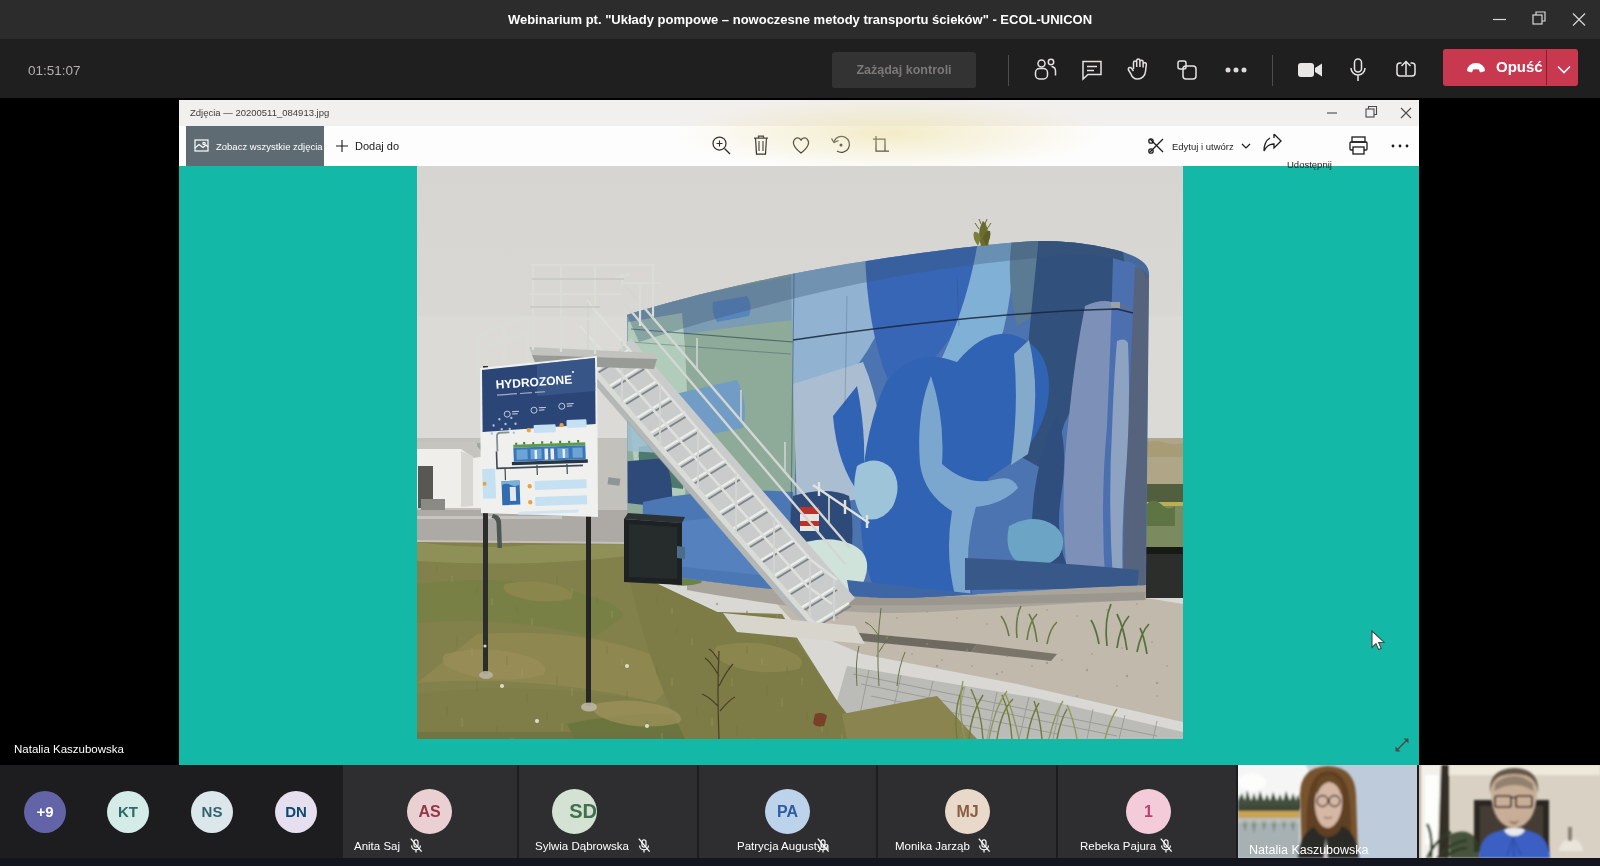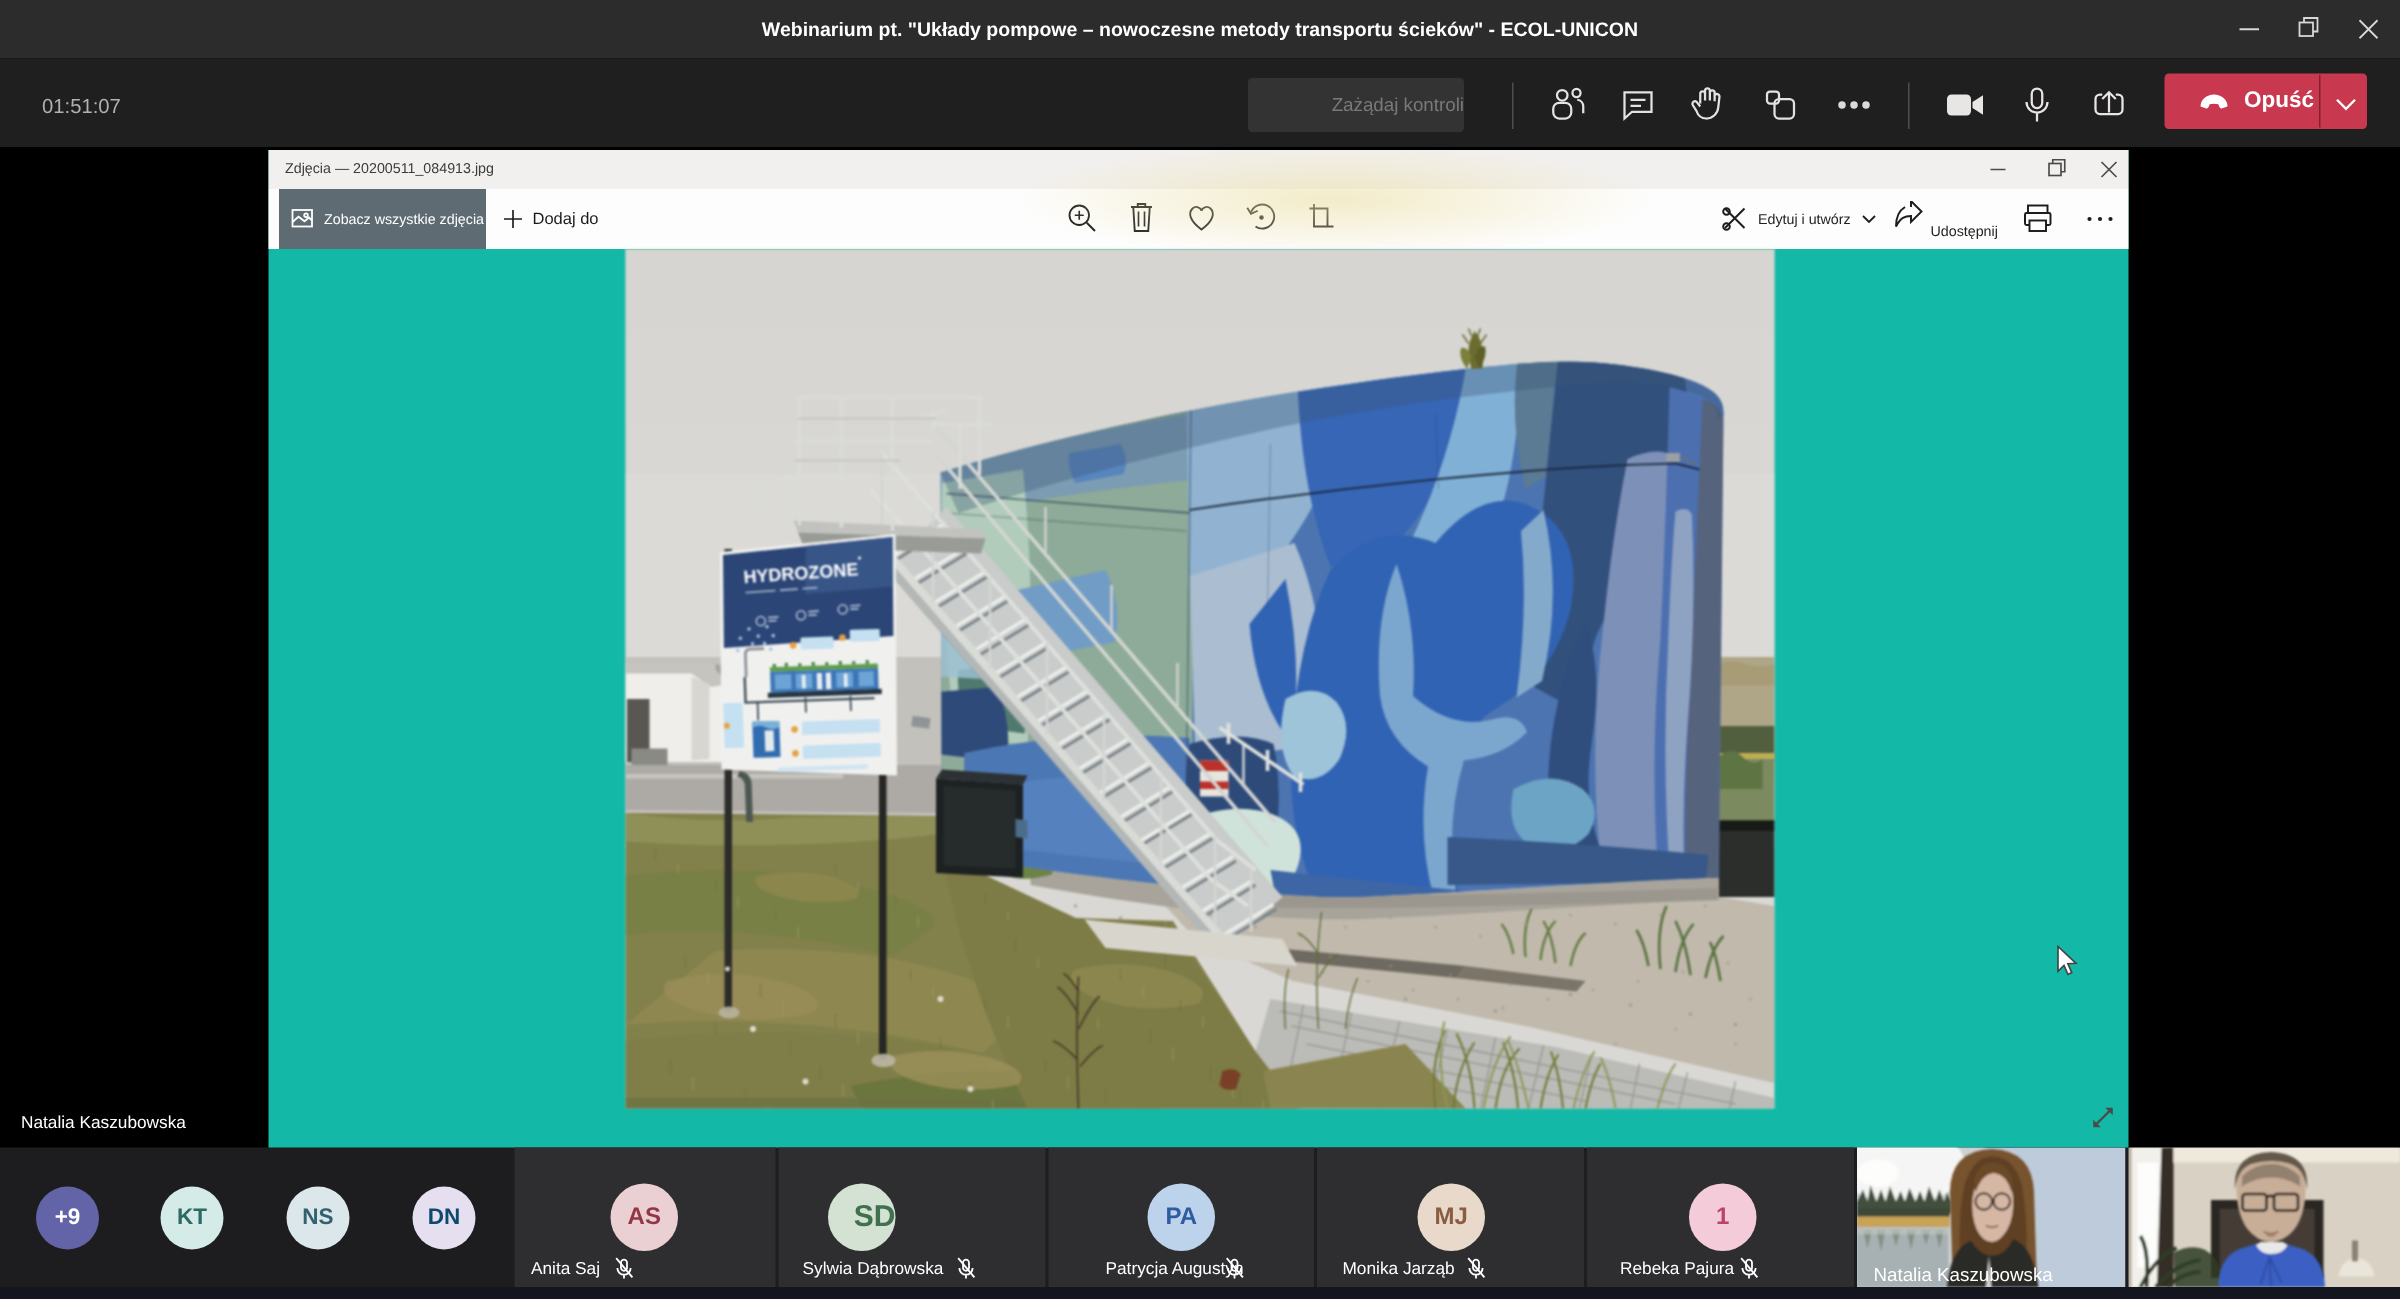--- a/index.html
+++ b/index.html
@@ -7,21 +7,21 @@
   body { font-family:"Liberation Sans", sans-serif; position:relative; }
   .abs { position:absolute; }
 
   
   #titlebar { left:0; top:0; width:1600px; height:39px; background:#2d2c2c; }
   #titlebar .title { width:100%; text-align:center; line-height:40px; color:#fff; font-size:13px; font-weight:700; }
 
   
   #toolbar { left:0; top:39px; width:1600px; height:59px; background:#201f1f; }
   #timer { left:28px; top:24px; color:#b3b1af; font-size:13.5px; }
-  #reqctrl { left:832px; top:13px; width:144px; height:36px; background:#343333; border-radius:3px; color:#7b7977; font-size:12.5px; text-align:right; line-height:36px; }
+  #reqctrl { left:832px; top:13px; width:144px; height:36px; background:#343333; border-radius:3px; color:#7b7977; font-size:12.5px; text-align:center; line-height:36px;font-weight:bold; }
   .vsep { width:1px; top:16px; height:31px; background:#4e4c4c; }
   #leave { left:1443px; top:10px; width:135px; height:37px; background:#c83950; border-radius:3px;padding-left:40px; }
   #leave .txt { position:absolute; left:53px; top:9px; color:#fff; font-size:15px; font-weight:700; }
   #leave .sep { position:absolute; left:103px; top:1px; width:1px; height:35px; background:rgba(80,10,25,.55); }
 
   
   #content { left:0; top:98px; width:1600px; height:667px; background:#000; }
 
   
   #photowin { left:179px; top:100px; width:1240px; height:800px; background:#14b8a6; }
@@ -187,21 +187,21 @@
         <circle cx="-6" cy="-5" r="2.2"></circle>
       </g>
     </svg>
     <div class="abs ptxt" style="left:993px;top:15px">Edytuj i utwórz</div>
     <svg class="abs" style="left:1059px;top:14px" width="16" height="12" stroke="#1c1c1c" stroke-width="1.2" fill="none">
         <path d="M4,4 l4,4 l4,-4"></path>
       </svg>
     <svg class="abs" style="left:1081px;top:8px" width="24" height="24" stroke="#1c1c1c" stroke-width="1.3" fill="none">
       <path d="M10,4 C5,7 4,12 4,17 C7,11 10,10 14,10 v4 l7,-7 l-7,-7 v4"></path>
     </svg>
-    <div class="abs ptxt" style="left:1108px;top:23px">Udostępnij</div>
+    <div class="abs ptxt" style="left:1108px;top:33px">Udostępnij</div>
     <svg class="abs" style="left:1168px;top:8px" width="26" height="24" stroke="#1c1c1c" stroke-width="1.3" fill="none">
       <rect x="5" y="3" width="13" height="5"></rect>
       <rect x="3" y="8" width="17" height="8" rx="1"></rect>
       <rect x="6" y="13" width="11" height="7" fill="#fdfdfd"></rect>
     </svg>
     <svg class="abs" style="left:1209px;top:8px" width="26" height="24" fill="#1c1c1c">
       <circle cx="5" cy="12" r="1.4"></circle>
         <circle cx="12" cy="12" r="1.4"></circle>
         <circle cx="19" cy="12" r="1.4"></circle>
     </svg>

